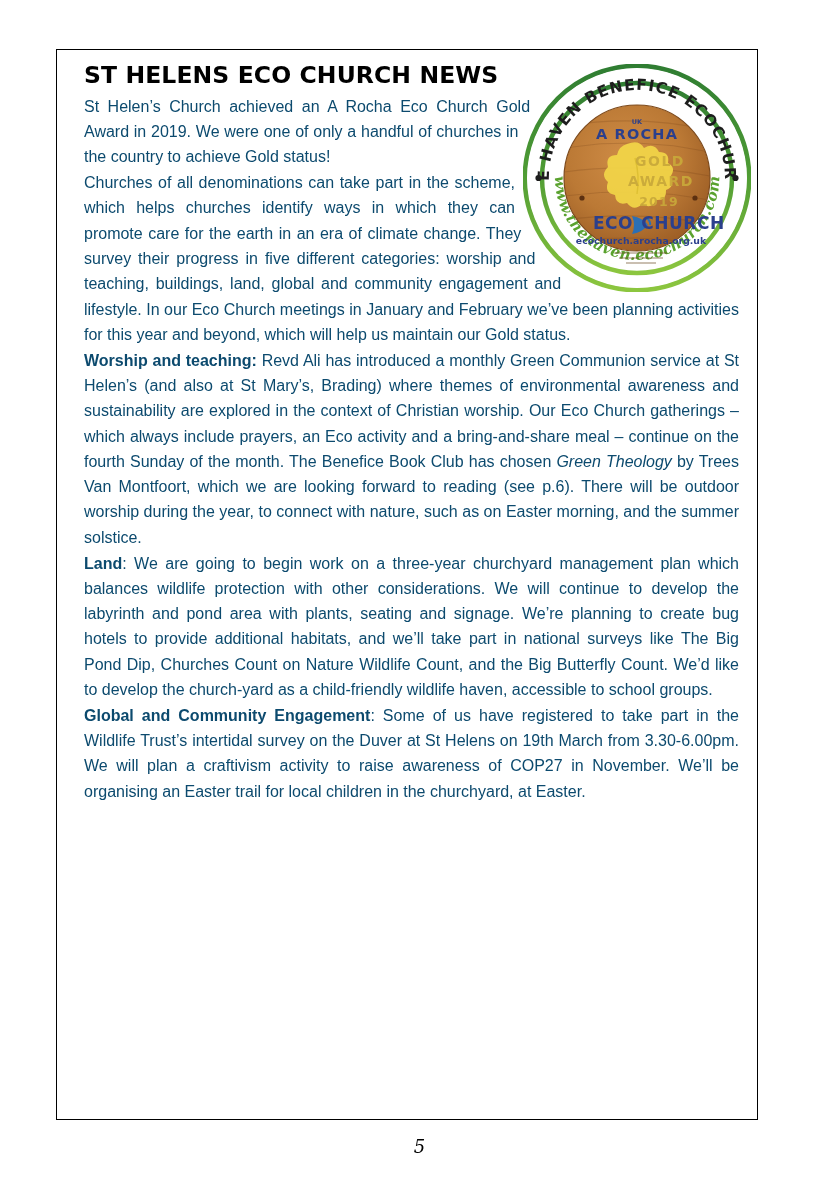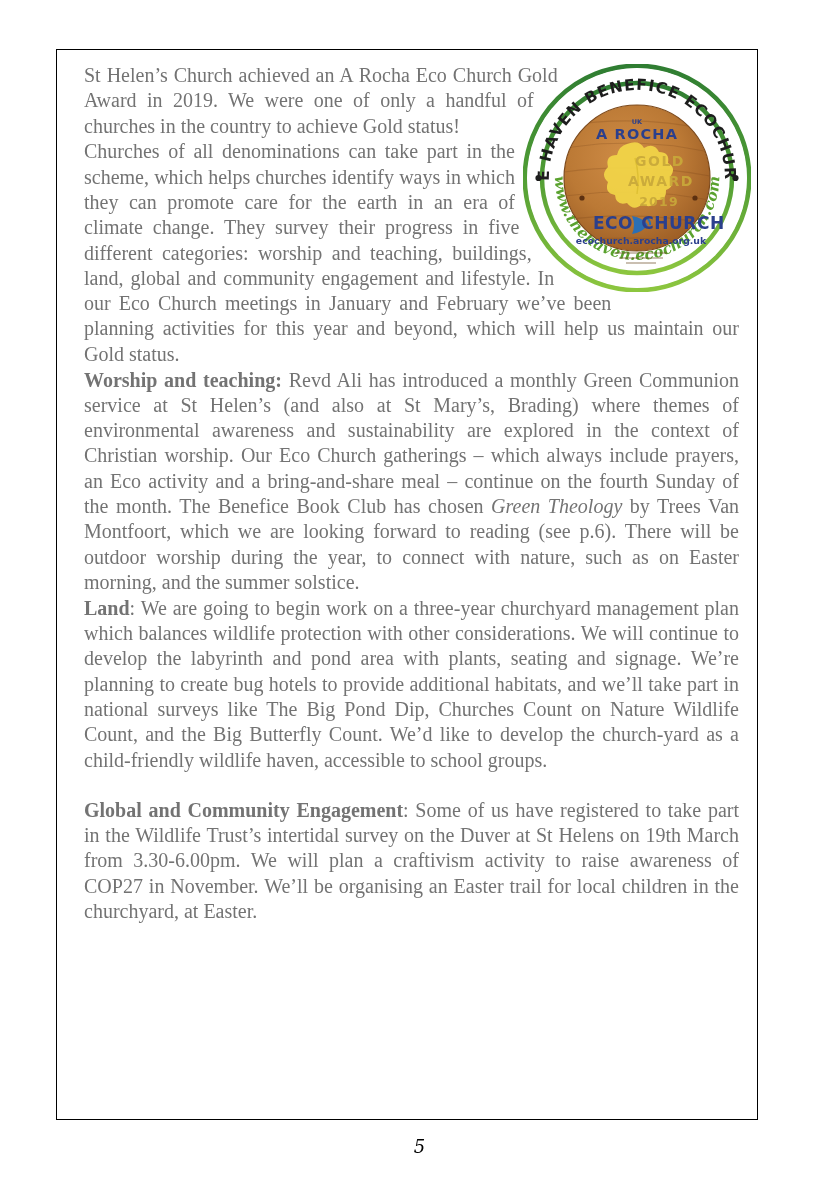--- a/index.html
+++ b/index.html
@@ -49,30 +49,30 @@
     font-weight: bold;
     font-size: 23.5px;
     letter-spacing: 0.1px;
     line-height: 1.05;
     margin: 0 0 6px 0;
     color: #000;
   }
 
   
   .body-text {
-    font-family: Liberation Serif, serif;
-    font-size: 20px;
+    font-family: Liberation Sans, sans-serif;
+    font-size: 16px;
     line-height: 25.3px;
     text-align: justify;
     text-justify: inter-word;
     margin: 0 0 0.5px 0;
     hyphens: none;
-    color: #737373;
-  }
-  .body-text.tight { margin-bottom: 0; margin-top: 25px; }
+    color: #0c4a6e;
+  }
+  .body-text.tight { margin-bottom: 0; }
 
   .lead-label {
     font-weight: bold;
   }
   .italic { font-style: italic; }
 
   
   #eco-logo {
     float: right;
     width: 228px;
@@ -167,20 +167,21 @@
           <text x="160" y="165" text-anchor="middle" font-family="DejaVu Sans, sans-serif" font-size="17" font-weight="bold" fill="#2b3f8c" letter-spacing="0.5">CHURCH</text>
           <text x="118" y="180" text-anchor="middle" font-family="DejaVu Sans, sans-serif" font-size="9.3" font-weight="bold" fill="#2b3f8c">ecochurch.arocha.org.uk</text>
           <g opacity="0.35">
             <rect x="92" y="188" width="52" height="2" fill="#6b4a22"></rect>
             <rect x="96" y="193" width="44" height="2" fill="#6b4a22"></rect>
             <rect x="103" y="198" width="30" height="2" fill="#6b4a22"></rect>
           </g>
         </svg>
       </div>
 
+      <h1 class="article-title">ST HELENS ECO CHURCH NEWS</h1>
 
       <p class="body-text">St Helen’s Church achieved an A Rocha Eco Church Gold Award in 2019. We were one of only a handful of churches in the country to achieve Gold status!</p>
 
       <p class="body-text">Churches of all denominations can take part in the scheme, which helps churches identify ways in which they can promote care for the earth in an era of climate change. They survey their progress in five different categories: worship and teaching, buildings, land, global and community engagement and lifestyle. In our Eco Church meetings in January and February we’ve been planning activities for this year and beyond, which will help us maintain our Gold status.</p>
 
       <p class="body-text">
         <span class="lead-label">Worship and teaching:</span><span> Revd Ali has introduced a monthly Green Communion service at St Helen’s (and also at St Mary’s, Brading) where themes of environmental awareness and sustainability are explored in the context of Christian worship. Our Eco Church gatherings – which always include prayers, an Eco activity and a bring-and-share meal – continue on the fourth Sunday of the month. The Benefice Book Club has chosen </span><span class="italic">Green Theology</span><span> by Trees Van Montfoort, which we are looking forward to reading (see p.6). There will be outdoor worship during the year, to connect with nature, such as on Easter morning, and the summer solstice.</span>
       </p>
 
 

